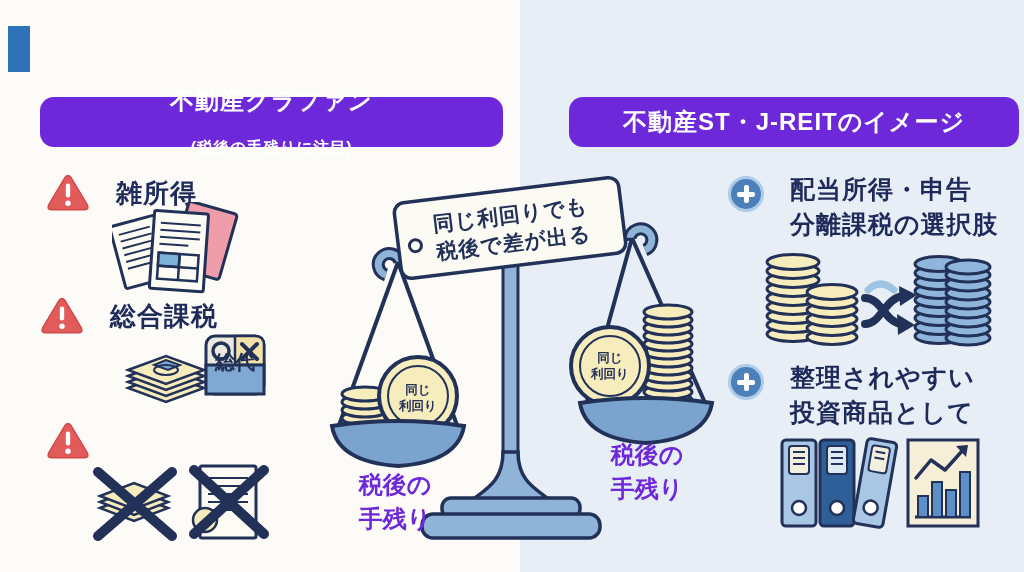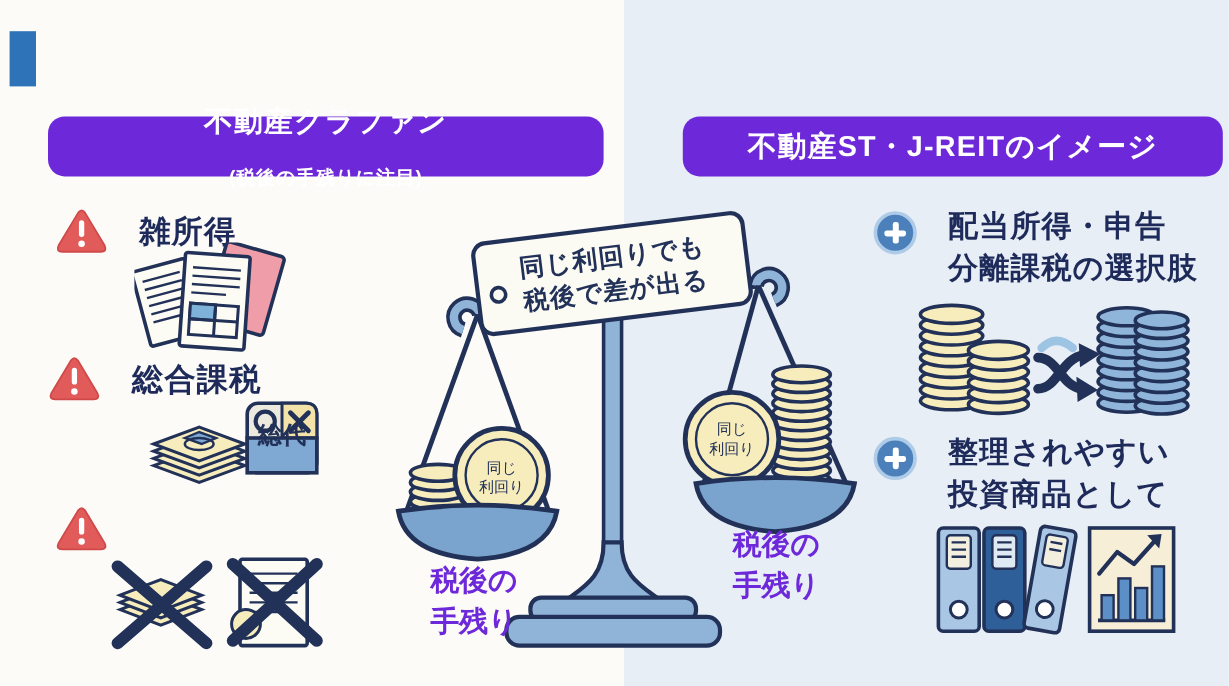--- a/index.html
+++ b/index.html
@@ -42,21 +42,21 @@
 
   
   .tag-text {
     left:402px; top:194px; width:220px; height:70px;
     transform: rotate(-7deg);
     display:flex; flex-direction:column; align-items:center; justify-content:center;
     font-size:21px; font-weight:800; letter-spacing:1px; line-height:1.32; color:#223158;
     z-index:5;
   }
   .coin-text {
-    width:64px; text-align:center; font-size:12.5px; font-weight:400;
+    width:64px; text-align:center; font-size:12.5px; font-weight:700;
     line-height:1.3; color:#223158; z-index:5;
   }
   .coin-text-left  { left:386px; top:382px; }
   .coin-text-right { left:578px; top:350px; }
   .pan-label {
     width:104px; text-align:center; font-size:24px; font-weight:800;
     line-height:1.4; color:#6d28d9; z-index:5;
   }
   .pan-label-left  { left:343px; top:468px; }
   .pan-label-right { left:595px; top:438px; }

